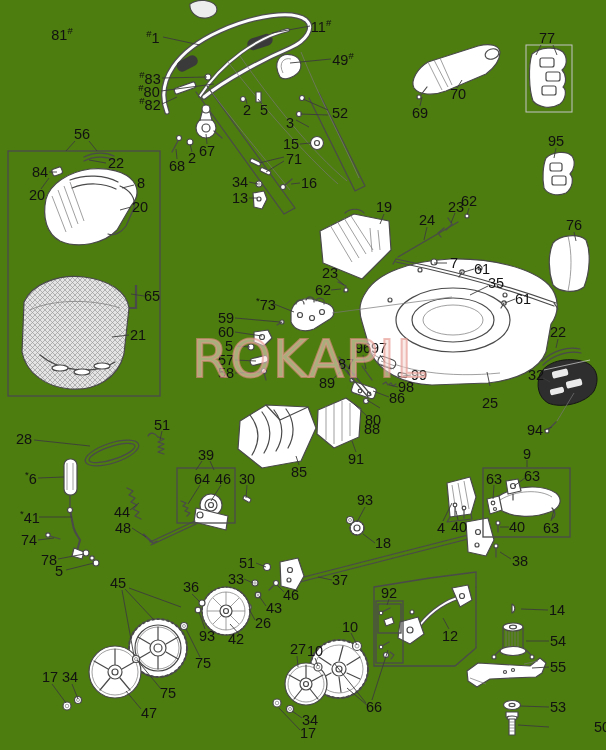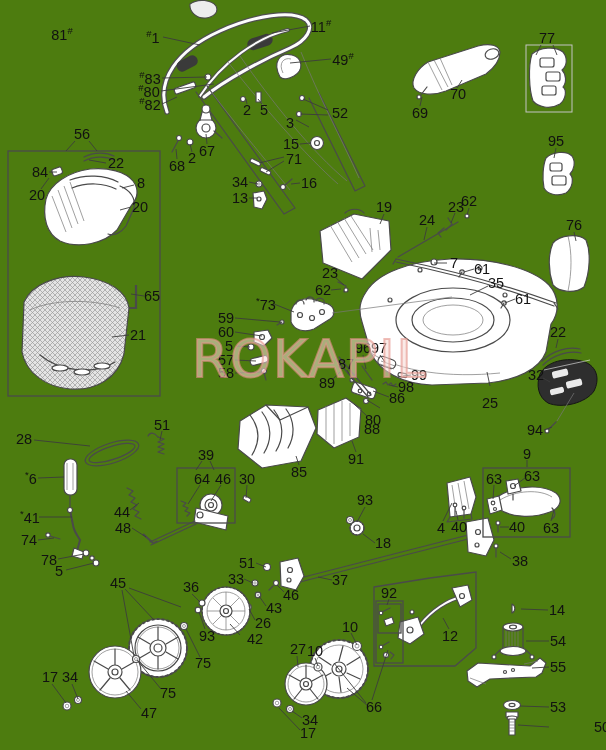--- a/index.html
+++ b/index.html
@@ -688,21 +688,21 @@
       <span class="lbl" style="left: 558px; top: 641px;">54</span>
       <span class="lbl" style="left: 558px; top: 667px;">55</span>
       <span class="lbl" style="left: 558px; top: 707px;">53</span>
       <span class="lbl" style="left: 558px; top: 727px; margin-left: 44px;">50</span>
       <span class="lbl" style="left: 247px; top: 563px;">51</span>
       <span class="lbl" style="left: 236px; top: 579px;">33</span>
       <span class="lbl" style="left: 340px; top: 580px;">37</span>
       <span class="lbl" style="left: 291px; top: 595px;">46</span>
       <span class="lbl" style="left: 274px; top: 608px;">43</span>
       <span class="lbl" style="left: 263px; top: 623px;">26</span>
-      <span class="lbl" style="left: 255px; top: 639px; text-align: center;">42</span>
+      <span class="lbl" style="left: 236px; top: 639px; text-align: center;">42</span>
       <span class="lbl" style="left: 389px; top: 593px;">92</span>
       <span class="lbl" style="left: 450px; top: 636px;">12</span>
       <span class="lbl" style="left: 118px; top: 583px;">45</span>
       <span class="lbl" style="left: 191px; top: 587px;">36</span>
       <span class="lbl" style="left: 207px; top: 636px;">93</span>
       <span class="lbl" style="left: 203px; top: 663px;">75</span>
       <span class="lbl" style="left: 168px; top: 693px;">75</span>
       <span class="lbl" style="left: 50px; top: 677px;">17</span>
       <span class="lbl" style="left: 70px; top: 677px;">34</span>
       <span class="lbl" style="left: 149px; top: 713px;">47</span>

